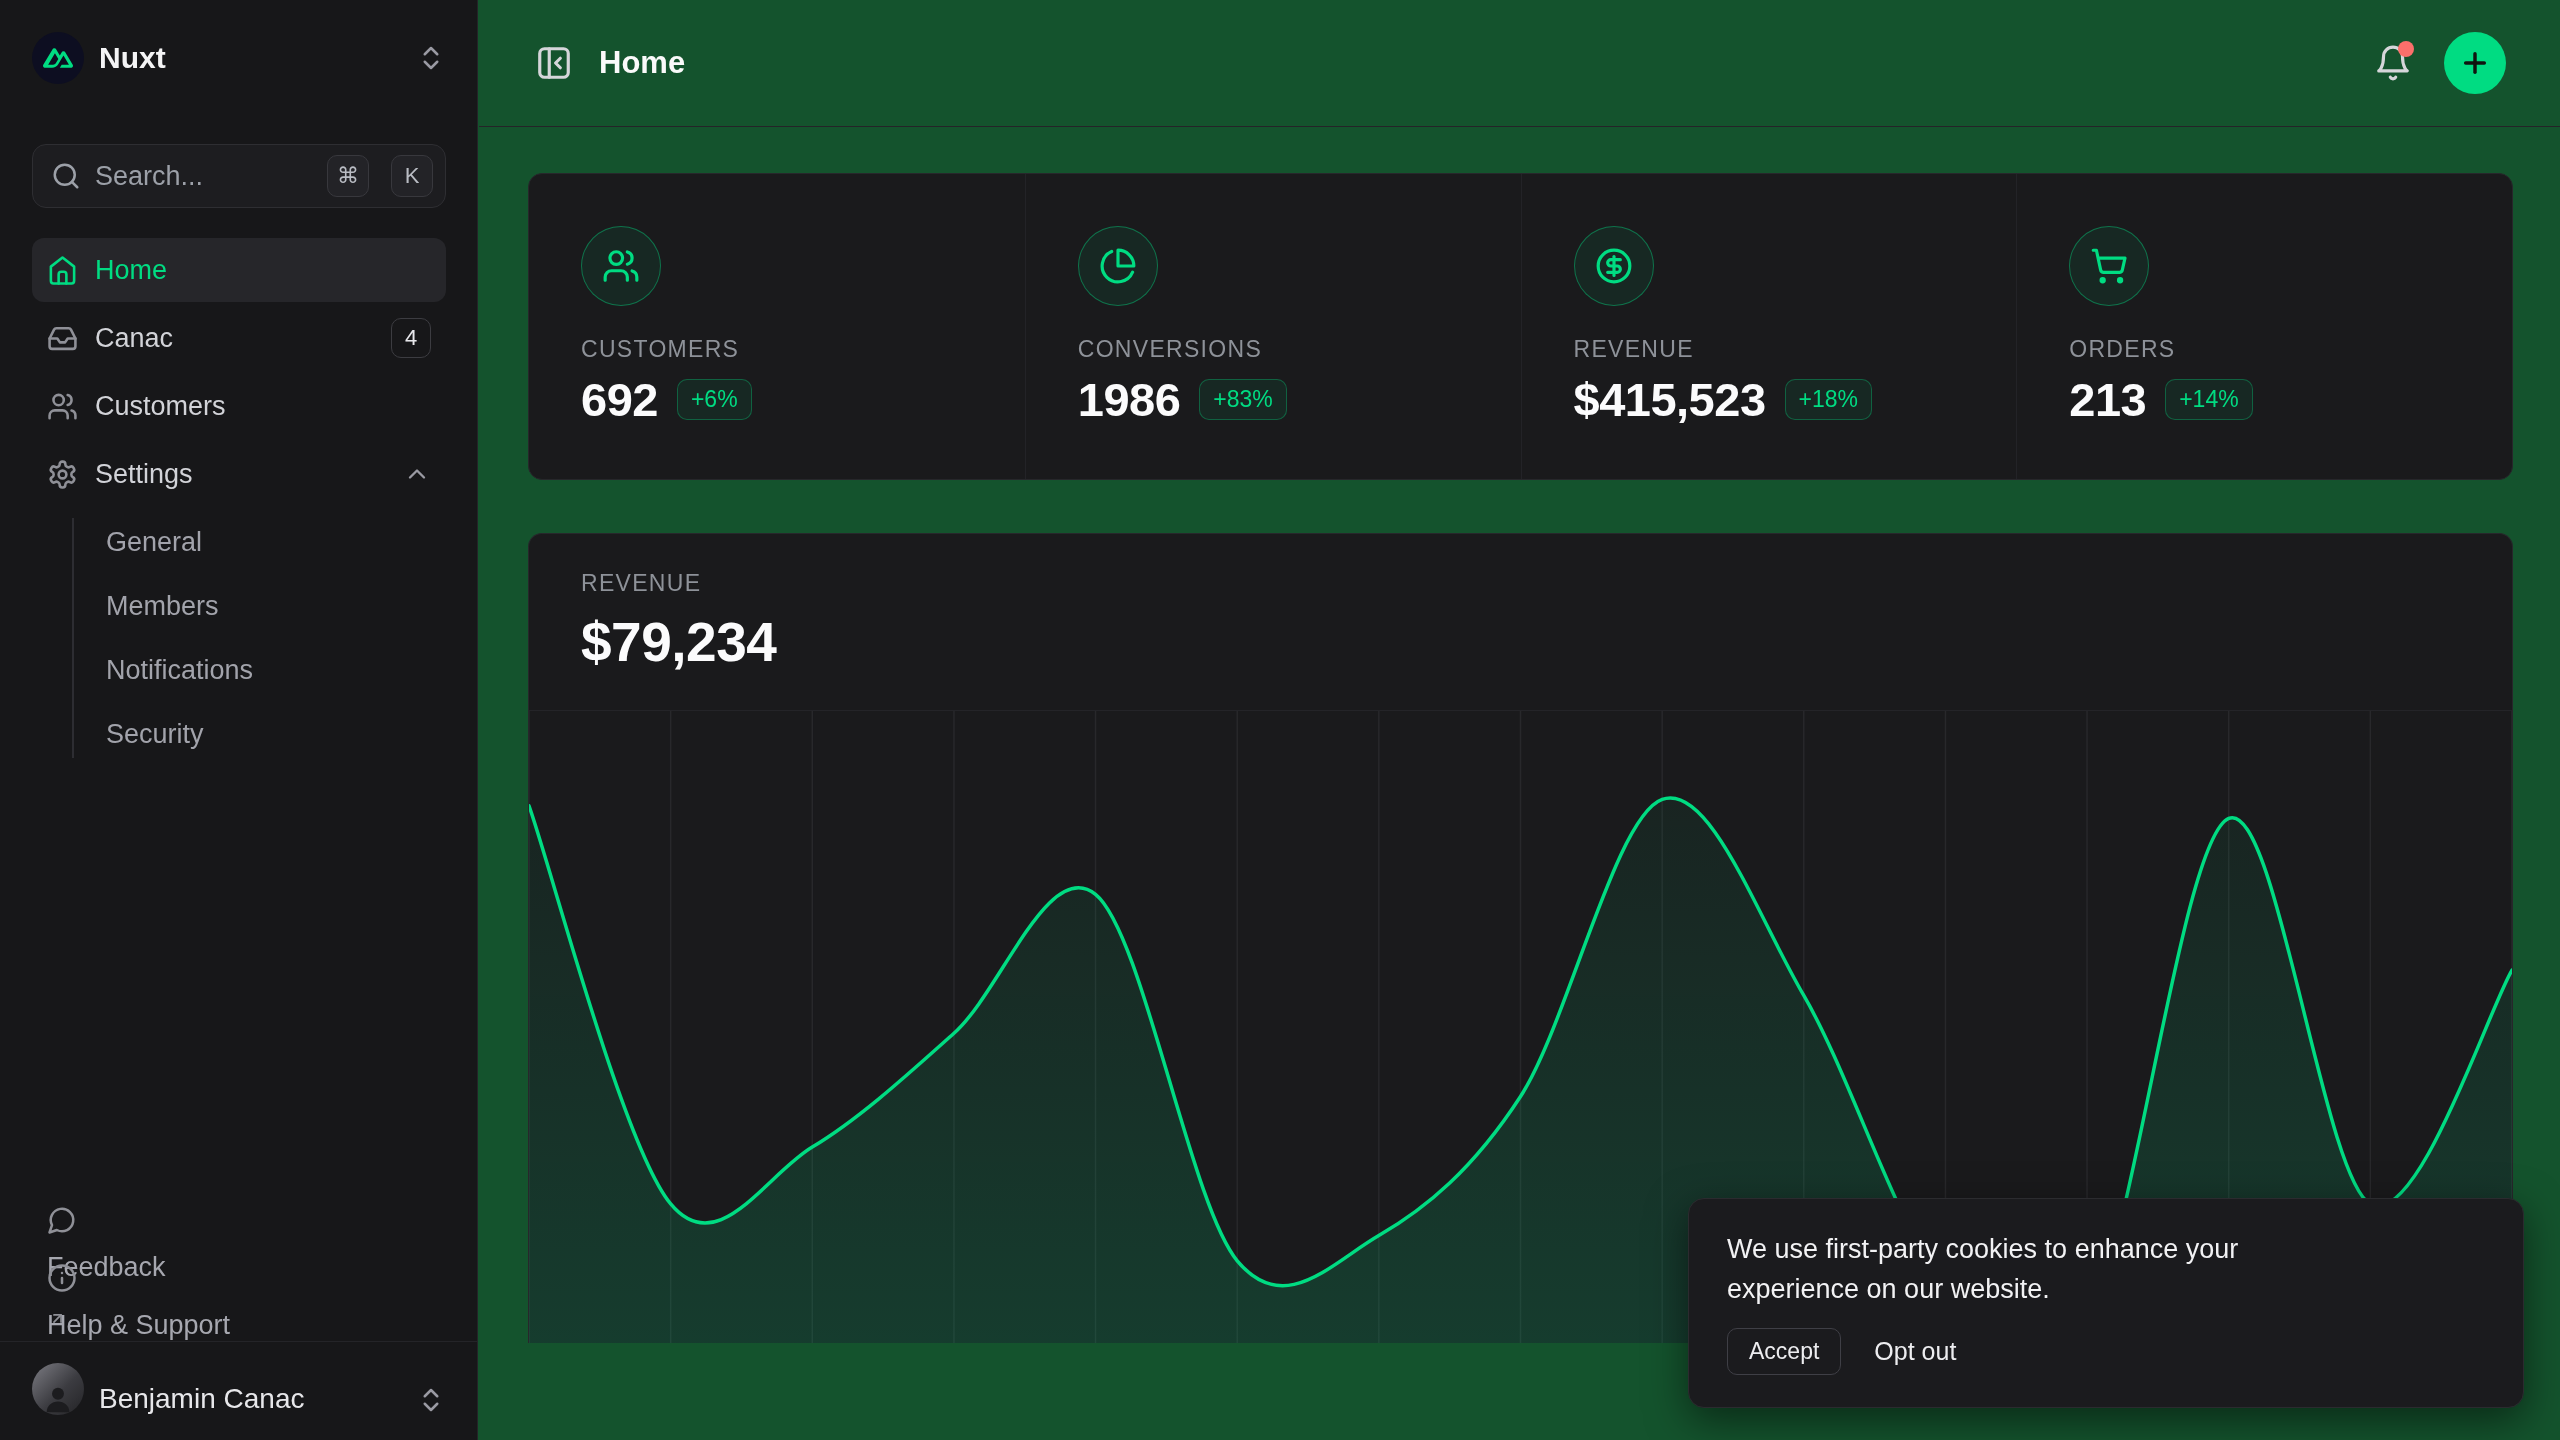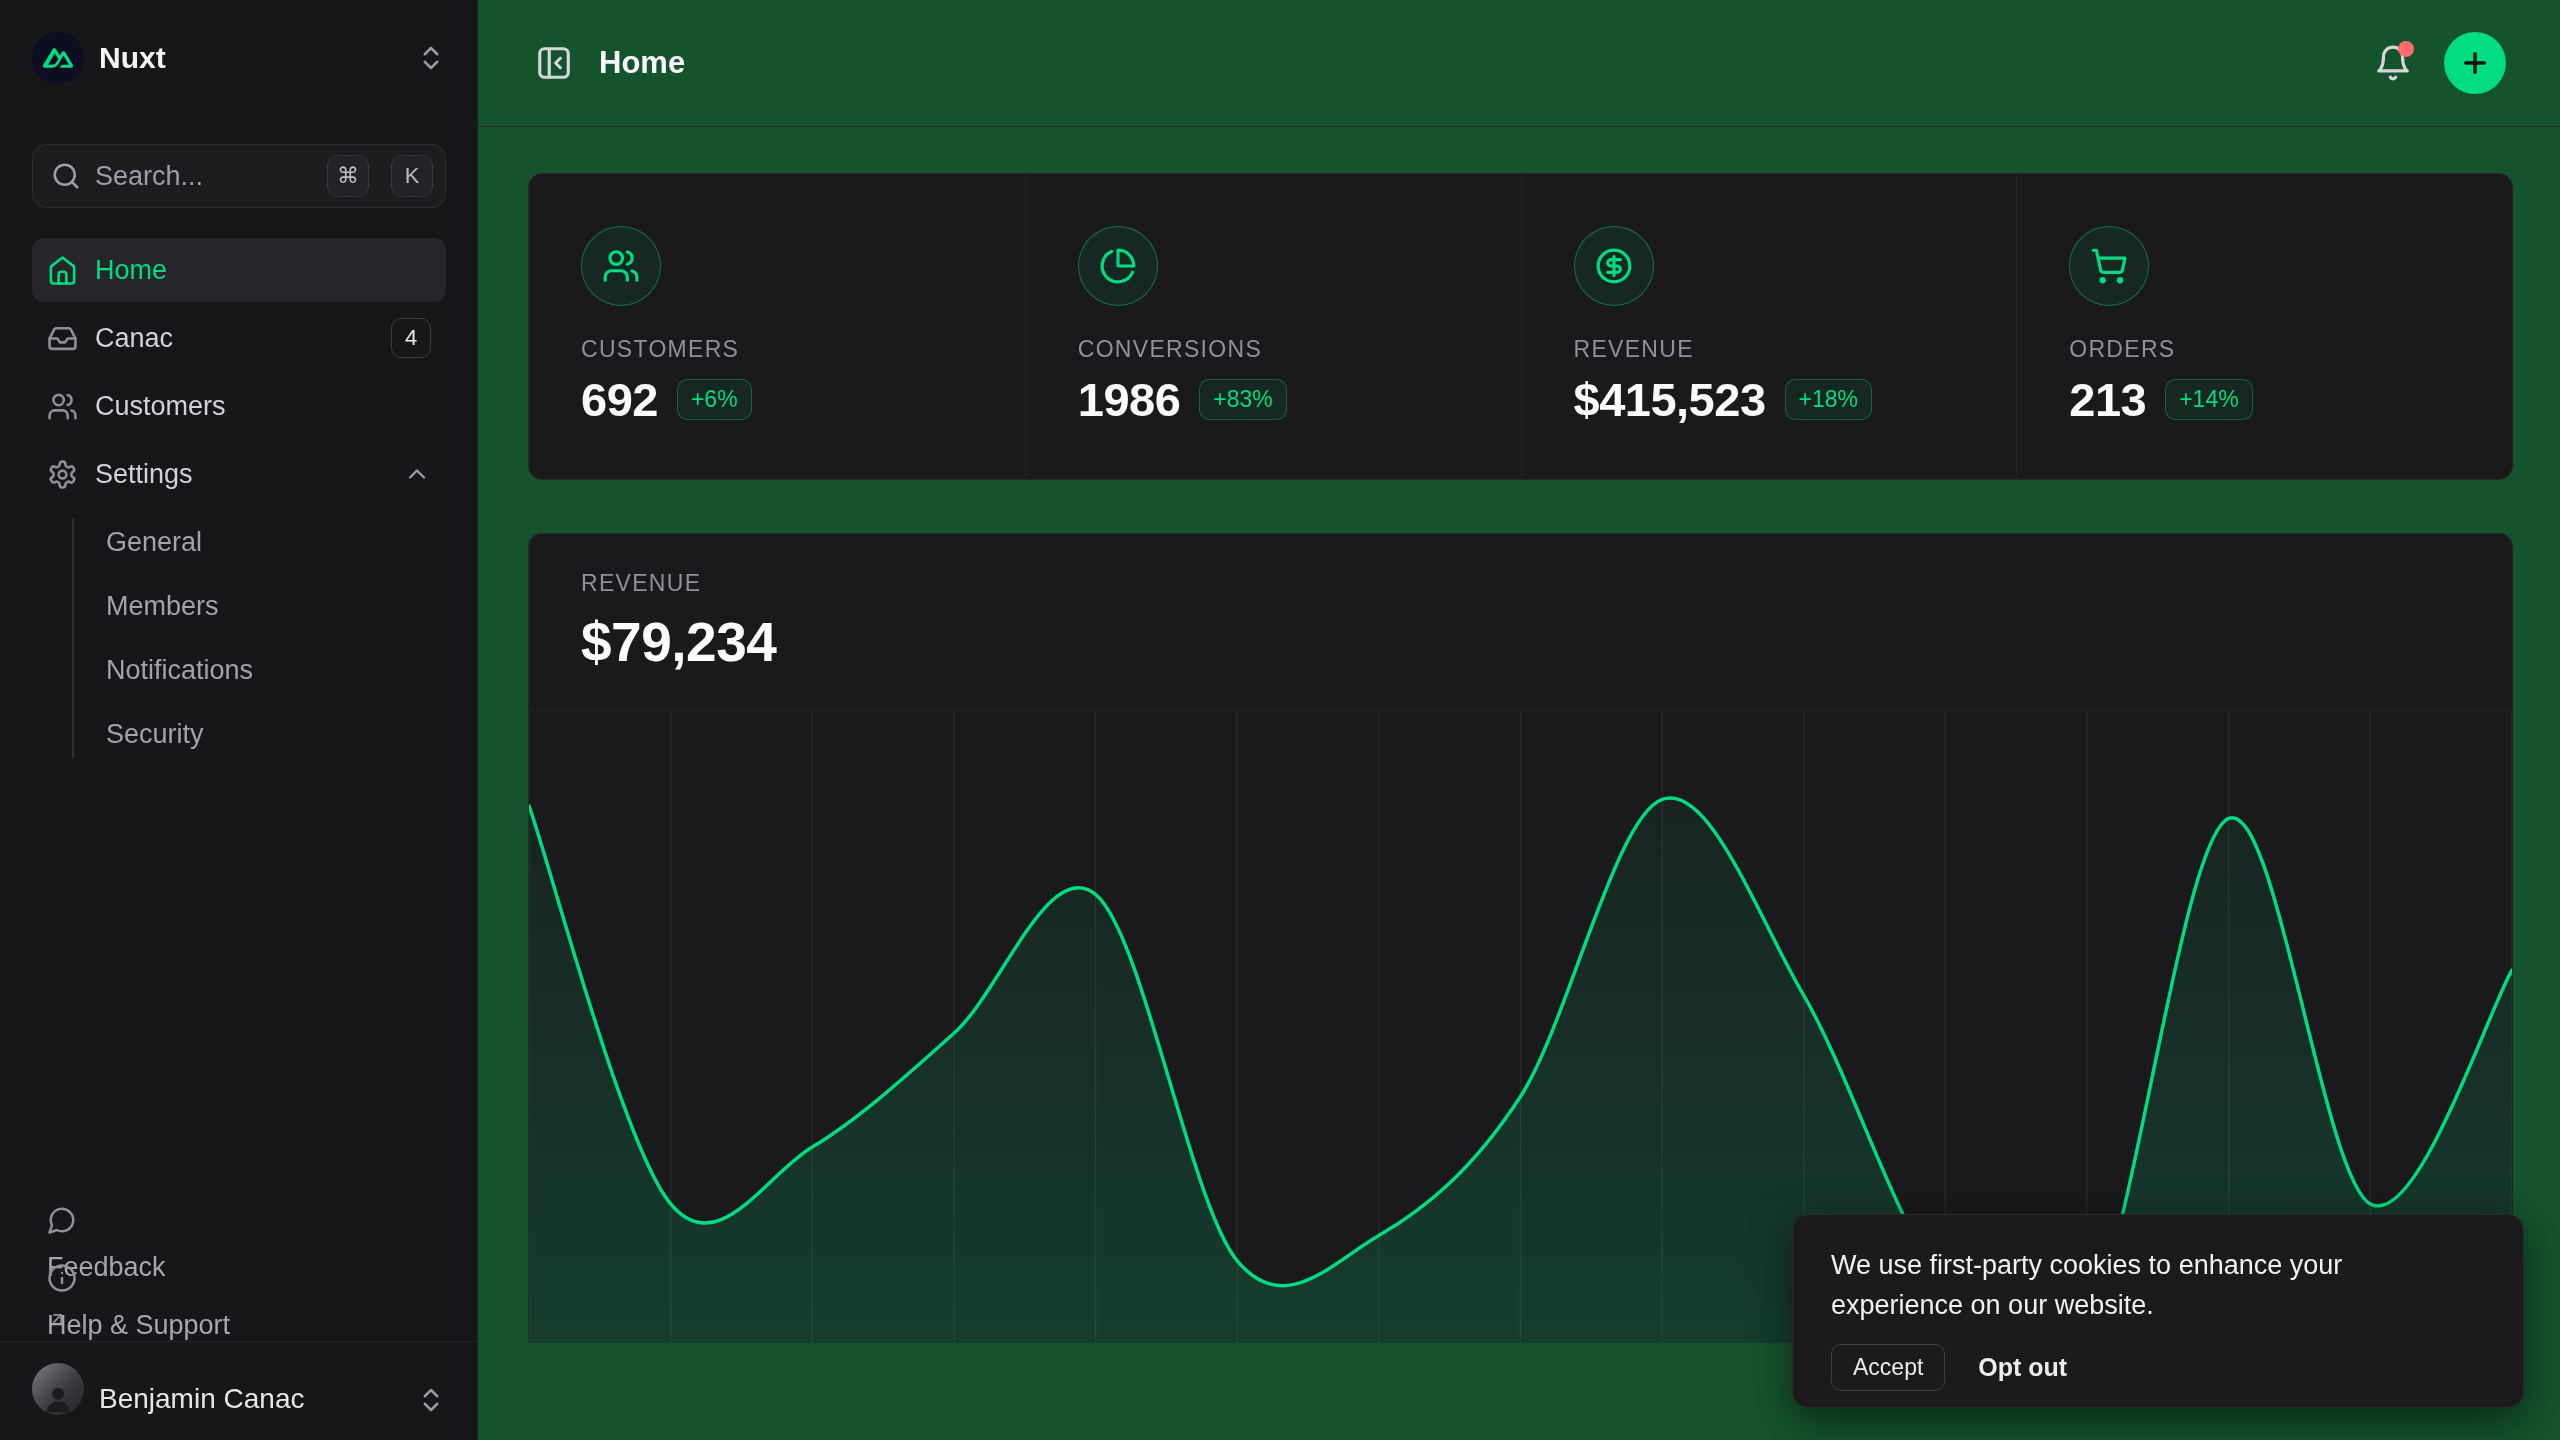--- a/index.html
+++ b/index.html
@@ -135,32 +135,32 @@
     border-radius:14px 14px 0 0; background:#1a1a1c; height:810px; overflow:hidden;
   }
   .chart-head { height:176px; padding:36px 0 0 52px; }
   .chart-label { font-size:23px; letter-spacing:1.3px; color:#8e9299; font-weight:500; }
   .chart-value { margin-top:13px; font-size:55px; font-weight:700; color:#fbfbfc; letter-spacing:-0.5px; }
   .chart-plot { position:relative; height:633px; border-top:1px solid #242428; }
   .chart-plot svg { position:absolute; inset:0; width:100%; height:100%; display:block; }
 
   
   .cookie {
-    position:absolute; right:36px; bottom:32px; width:732px;
+    position:absolute; right:36px; bottom:32px; width:836px;
     background:#1b1b1e; border:1px solid #2b2b2f; border-radius:16px;
-    padding:30px 38px 16px 38px; box-shadow:0 12px 40px rgba(0,0,0,0.5);
+    padding:30px 38px 32px 38px; box-shadow:0 12px 40px rgba(0,0,0,0.5);
   }
   .cookie-msg { font-size:27px; line-height:40px; color:#f2f2f4; width:640px; }
   .cookie-actions { margin-top:19px; display:flex; align-items:center; gap:33px; }
   .btn-accept {
     height:47px; padding:0 21px; border:1.5px solid #3f3f46; border-radius:10px;
     background:transparent; color:#ededf0; font-size:23px; font-weight:500;
     display:flex; align-items:center;
   }
-  .btn-optout { font-size:25px; font-weight:700; color:#ededf0; }
+  .btn-optout { font-size:25px; font-weight:400; color:#ededf0; }
 </style>
 </head>
 <body>
 
 <div id="app">
 
   <aside class="sidebar">
 
     <div class="ws-row">
       <span class="ws-avatar">

